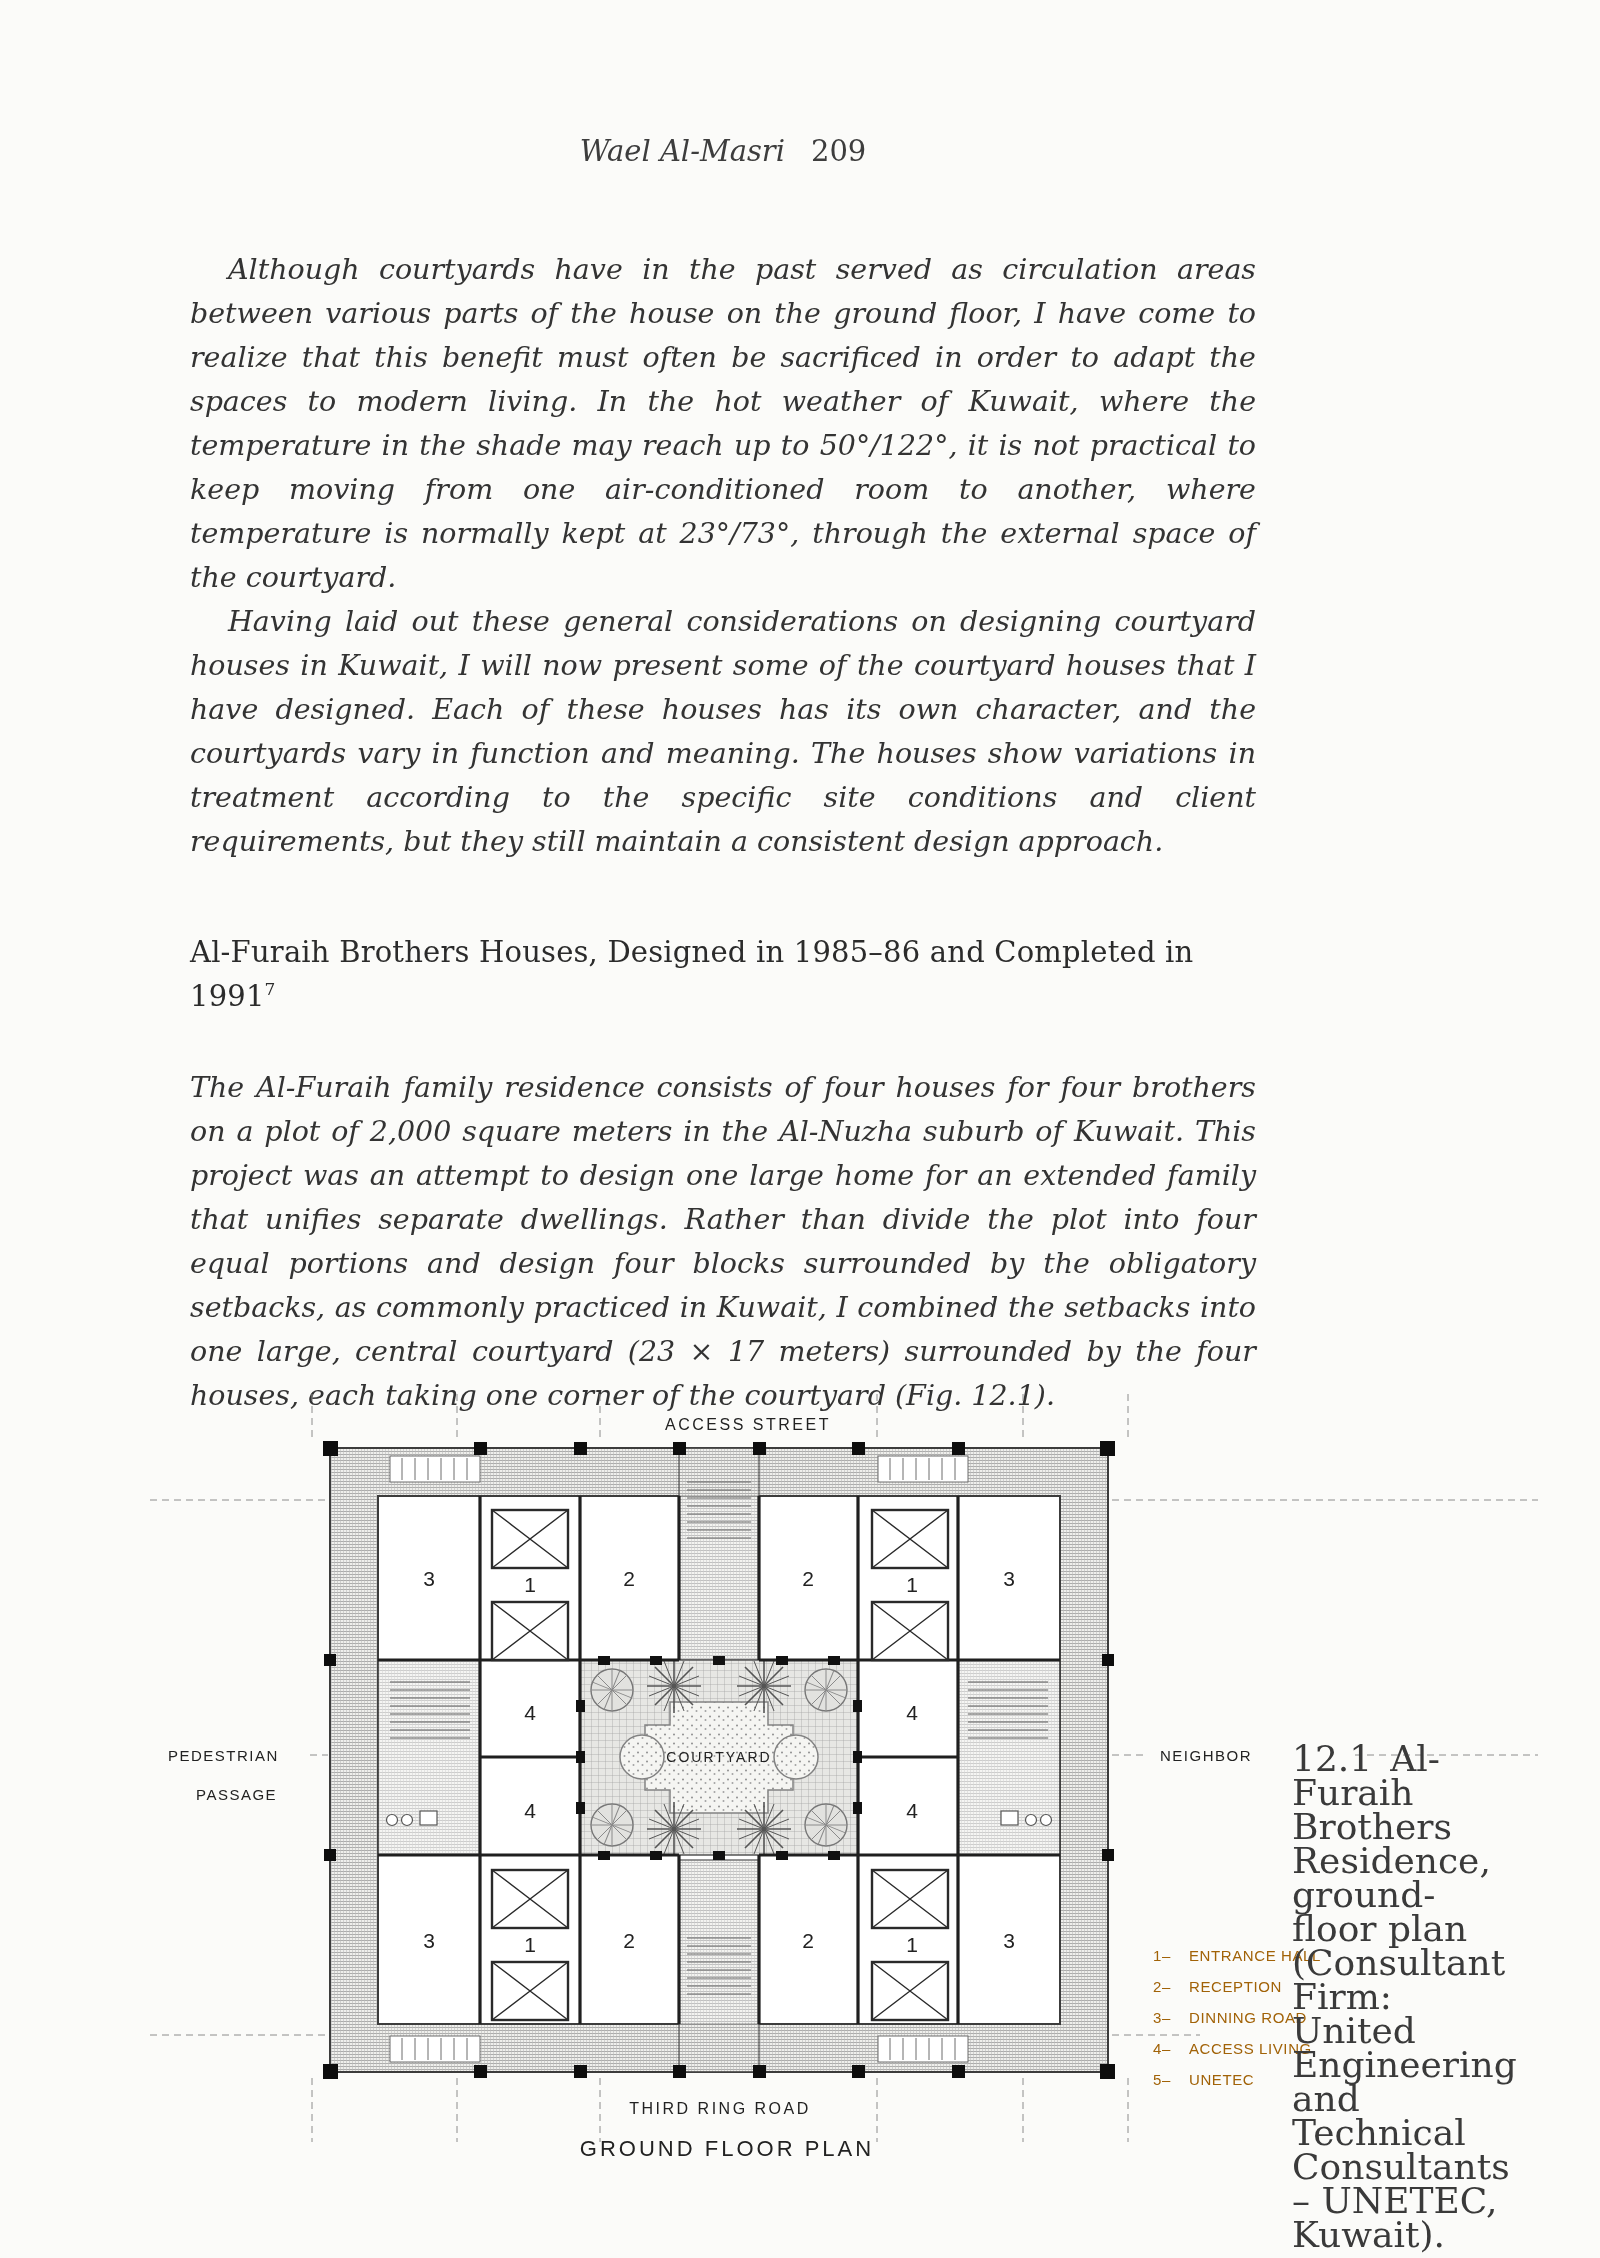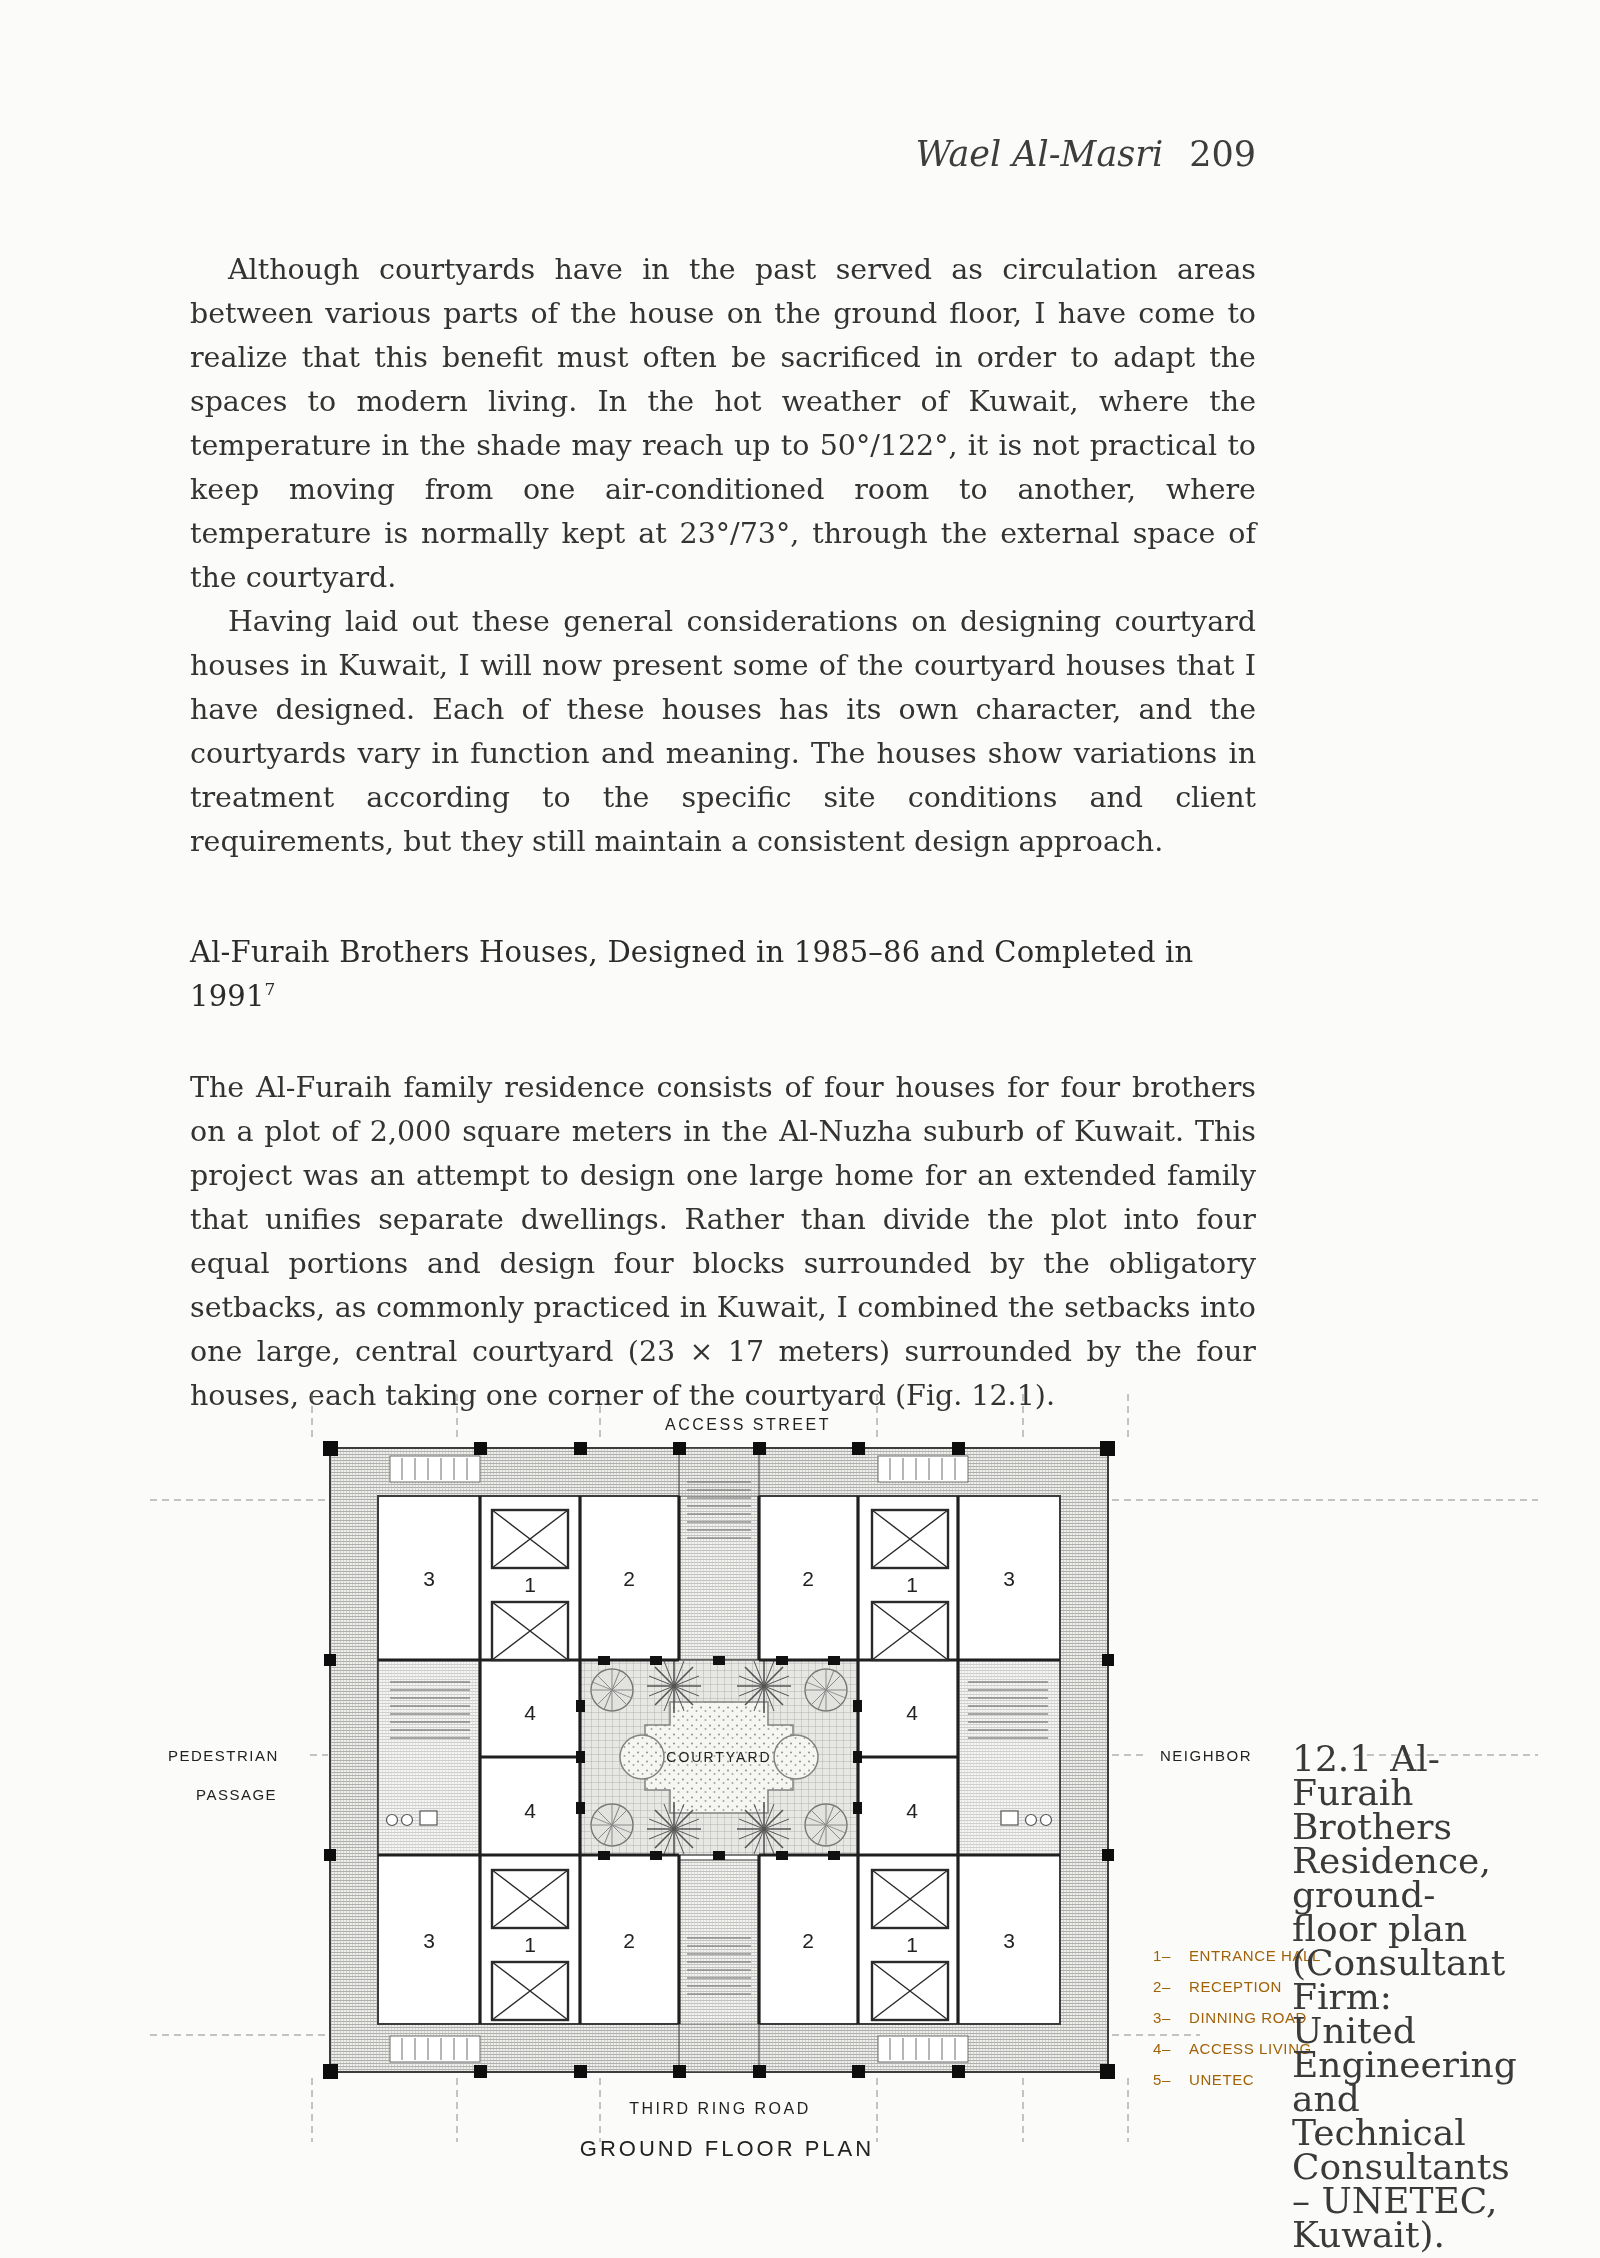--- a/index.html
+++ b/index.html
@@ -1,26 +1,26 @@
 <!DOCTYPE html>
 <html><head>
 <meta charset="utf-8">
 <style>
   html,body{margin:0;padding:0;background:#e9e9e7;}
   .page{position:relative;width:1600px;height:2258px;background:#fbfbf9;margin:0 auto;
         font-family:"DejaVu Serif",serif;color:#343434;overflow:hidden;}
   
-  .running-header{position:absolute;top:134px;left:190px;width:1066px;text-align:right;
-                  font-size:35px;color:#3d3d3d;}
+  .running-header{position:absolute;top:134px;left:190px;width:1066px;text-align:center;
+                  font-size:29px;color:#3d3d3d;}
   .running-title{font-style:italic;}
   .page-number{margin-left:26px;}
   
   .text-block{position:absolute;top:248px;left:190px;width:1066px;
               font-size:28.5px;line-height:44px;text-align:justify;color:#333;}
-  .text-block p{margin:0;}
+  .text-block p{margin:0;font-style:italic;}
   .text-block p.indent{text-indent:38px;}
   .section-heading{font-size:29px;font-weight:normal;color:#2b2b2b;margin:66px 0 48px 0;
                    text-align:left;letter-spacing:.2px;}
   .section-heading sup{font-size:17px;line-height:0;}
   
   .plan-svg{position:absolute;left:150px;top:1390px;width:1390px;height:800px;}
   svg text{font-family:"Liberation Sans",sans-serif;fill:#222;}
   .plan-label{font-size:16px;letter-spacing:2.5px;}
   .plan-label-sm{font-size:15px;letter-spacing:1.5px;}
   .plan-title{font-size:22px;letter-spacing:3px;}

